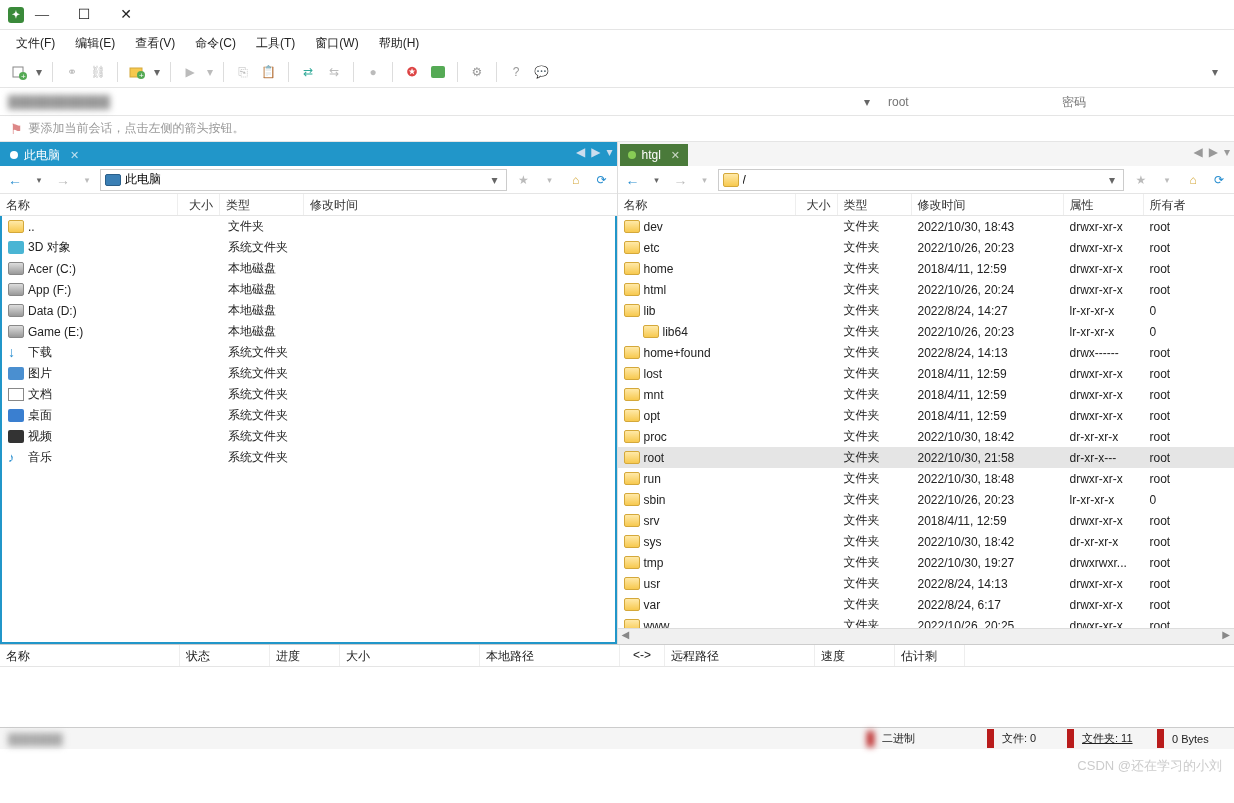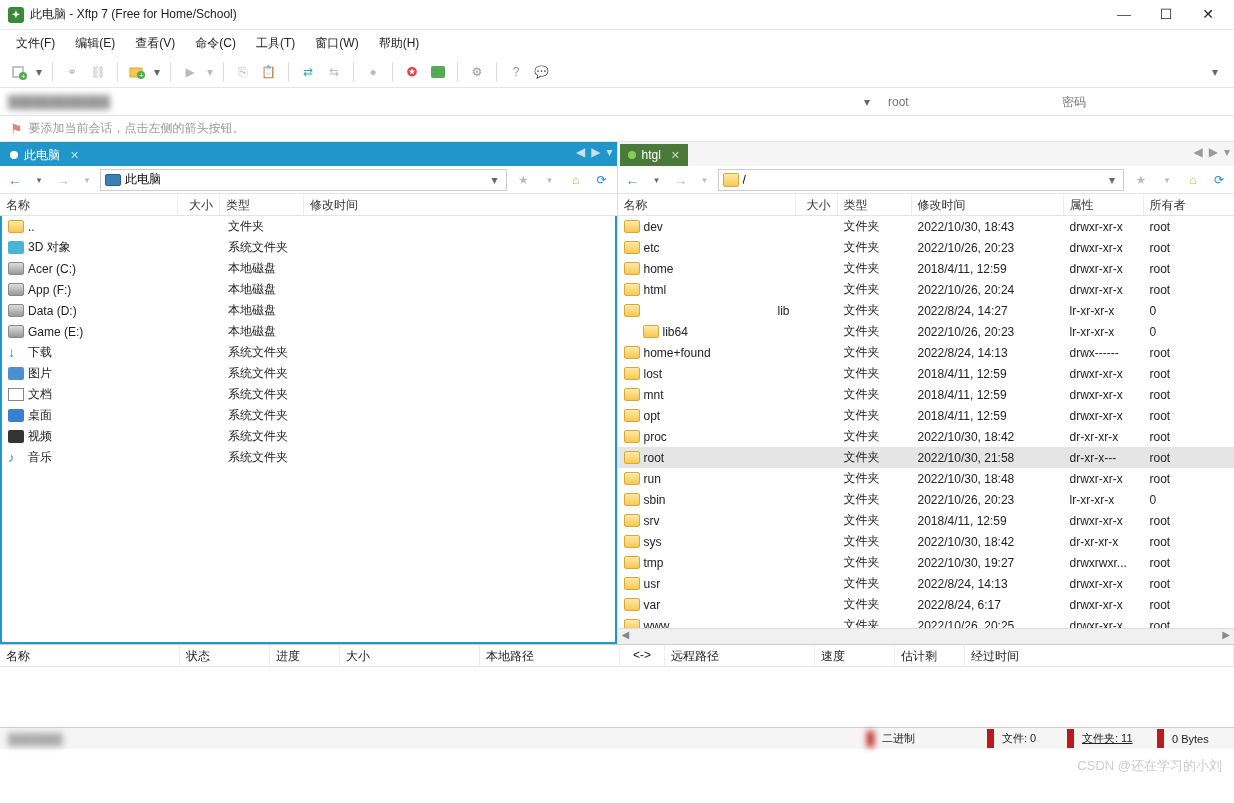--- a/index.html
+++ b/index.html
@@ -74,21 +74,20 @@
 .statusbar .fill { flex:1; filter:blur(3px); color:#aaa; }
 .watermark { position:absolute; right:12px; bottom:28px; color:#ccc; font-size:13px; pointer-events:none; }
 .scrollhint { height:16px; background:#f0f0f0; border-top:1px solid #ddd; display:flex; justify-content:space-between; padding:0 4px; color:#888; font-size:10px; }
 svg { display:block; }
 </style>
 </head>
 <body>
 
 <div class="titlebar">
   <div class="icon">✦</div>
-  <div class="title">此电脑 - Xftp 7 (Free for Home/School)</div>
   <div class="winbtns">
     <div class="winbtn">—</div>
     <div class="winbtn">☐</div>
     <div class="winbtn">✕</div>
   </div>
 </div>
 
 <div class="menubar">
   <span>文件(F)</span>
   <span>编辑(E)</span>
@@ -386,21 +385,21 @@
             <span class="fico fold"></span>
             <span>html</span>
           </div>
           <div style="width: 42px;"></div>
           <div style="width: 74px;">文件夹</div>
           <div style="width: 152px;">2022/10/26, 20:24</div>
           <div style="width: 80px;">drwxr-xr-x</div>
           <div style="flex: 1 1 0%;">root</div>
         </div>
         <div class="row">
-          <div class="nm" style="width: 178px; justify-content: space-between;">
+          <div class="nm" style="width: 178px;">
             <span class="fico link"></span>
             <span>lib</span>
           </div>
           <div style="width: 42px;"></div>
           <div style="width: 74px;">文件夹</div>
           <div style="width: 152px;">2022/8/24, 14:27</div>
           <div style="width: 80px;">lr-xr-xr-x</div>
           <div style="flex: 1 1 0%;">0</div>
         </div>
         <div class="row">
@@ -580,21 +579,20 @@
   <div class="transhead">
     <div style="width:180px;">名称</div>
     <div style="width:90px;">状态</div>
     <div style="width:70px;">进度</div>
     <div style="width:140px;">大小</div>
     <div style="width:140px;">本地路径</div>
     <div style="width:45px;text-align:center;">&lt;-&gt;</div>
     <div style="width:150px;">远程路径</div>
     <div style="width:80px;">速度</div>
     <div style="width:70px;">估计剩余...</div>
-    <div style="flex:1;">经过时间</div>
   </div>
   <div class="transbody"></div>
 </div>
 
 <div class="statusbar">
   <div class="sseg fill">███████</div>
   <div class="sseg" style="width:120px;">二进制</div>
   <div class="sseg" style="width:80px;">文件: 0</div>
   <div class="sseg" style="width:90px;text-decoration:underline;">文件夹: 11</div>
   <div class="sseg" style="width:70px;border-right:none;">0 Bytes</div>

